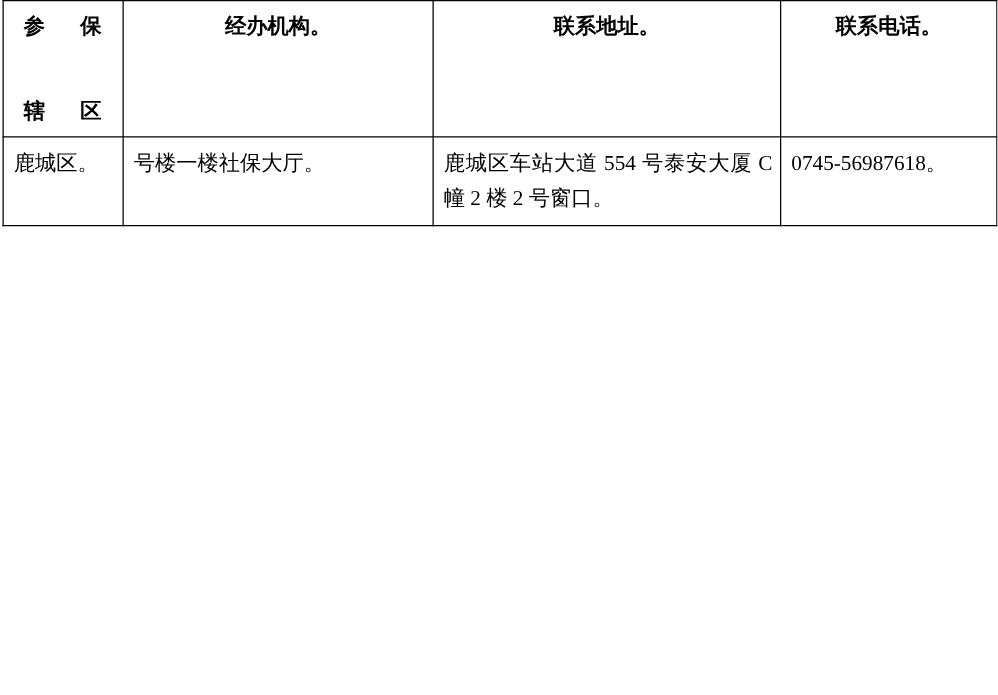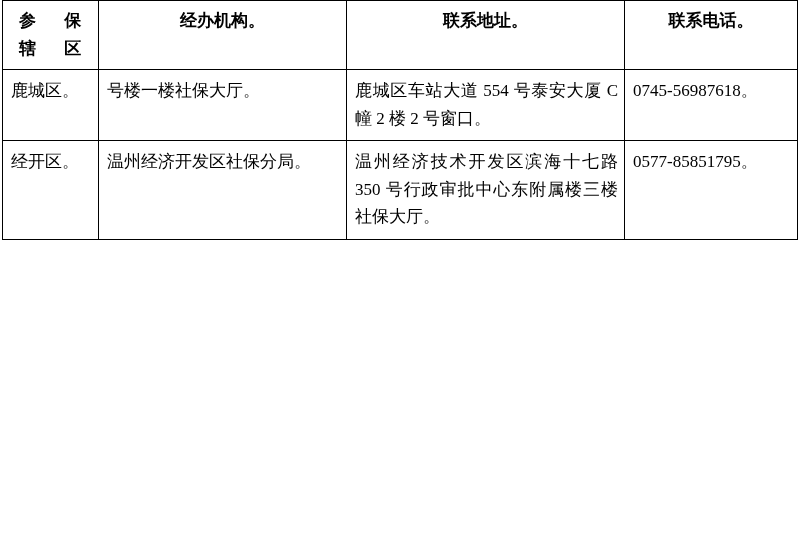--- a/index.html
+++ b/index.html
@@ -48,21 +48,21 @@
   }
   .hdr-region {
     text-align: center;
     letter-spacing: 0.5px;
   }
   .hdr-region .ln {
     display: block;
     text-align: left;
   }
   .hdr-region .ln1 { letter-spacing: 12px; padding-left: 12px; }
-  .hdr-region .ln2 { letter-spacing: 12px; padding-left: 12px; }
+  .hdr-region .ln2 { letter-spacing: 12px; padding-left: 12px; margin-top: 40px; }
   .cell-region {
     white-space: nowrap;
   }
   .cell-agency, .cell-address {
     text-align: justify;
     text-justify: inter-ideograph;
   }
   .cell-phone {
     white-space: nowrap;
   }
@@ -95,21 +95,15 @@
         <th>联系电话。</th>
       </tr>
     </thead>
     <tbody>
       <tr>
         <td class="cell-region">鹿城区。</td>
         <td class="cell-agency just">号楼一楼社保大厅。</td>
         <td class="cell-address just">鹿城区车站大道 554 号泰安大厦 C 幢 2 楼 2 号窗口。</td>
         <td class="cell-phone">0745-56987618。</td>
       </tr>
-      <tr>
-        <td class="cell-region">经开区。</td>
-        <td class="cell-agency just">温州经济开发区社保分局。</td>
-        <td class="cell-address just">温州经济技术开发区滨海十七路 350 号行政审批中心东附属楼三楼社保大厅。</td>
-        <td class="cell-phone">0577-85851795。</td>
-      </tr>
     </tbody>
   </table>
 </div>
 
 </body></html>

